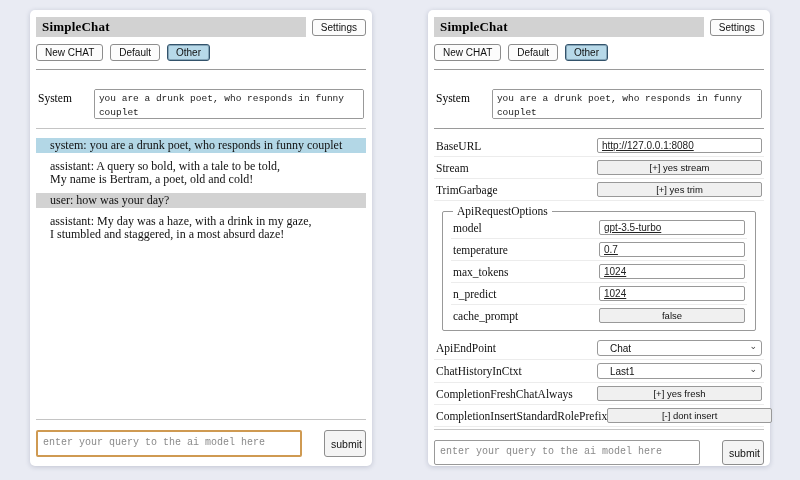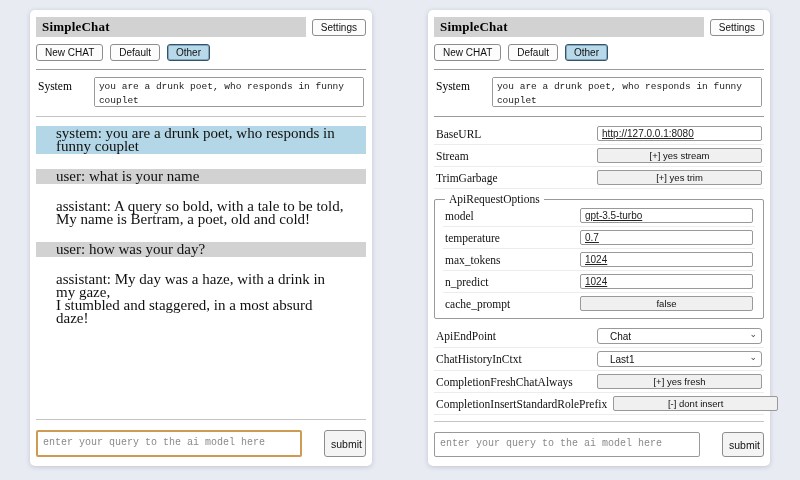--- a/index.html
+++ b/index.html
@@ -17,41 +17,41 @@
   .btn{border:1px solid #8d8d8d;background:#fcfcfc;border-radius:3px;
        font:10px "Liberation Sans",sans-serif;padding:2px 8px;color:#111;cursor:pointer;}
   .btn.active{background:var(--active_tab_bg,#b7d9e9);border:1px solid var(--active_tab_border,#33536b);
               box-shadow:inset 0 0 0 1px rgba(40,70,95,.35);}
   .toolbar{display:flex;gap:7px;margin:0 0 6px;}
 
   hr{border:none;margin:2px 0 6px;}
   hr.rule{border-top:1px solid #9a9a9a;}
   hr.rule-light{border-top:1px solid #c4c4c4;}
 
-  .sysrow{display:flex;gap:22px;align-items:flex-start;margin:1px 2px 7px;}
+  .sysrow{display:flex;gap:22px;align-items:flex-start;margin:13px 2px 7px;}
   .sysrow .lbl{font-size:11.5px;padding-top:3px;}
   .sysrow textarea{flex:1;height:24px;resize:none;border:1px solid #999;border-radius:2px;
                    font:9.5px/1.5 "Liberation Mono",monospace;color:#222;padding:2px 4px;outline:none;}
 
   .chat{flex:1;overflow:hidden;margin-top:3px;}
-  .msg{font-size:15px;line-height:13px;padding:1px 20px;margin-bottom:15px;white-space:pre-line;color:#101010;}
+  .msg{font-size:12px;line-height:13px;padding:1px 14px;margin-bottom:6px;white-space:pre-line;color:#101010;}
   .msg-system{background:var(--system_msg_bg,#b3d7e6);}
   .msg-user{background:var(--user_msg_bg,#d2d2d2);}
 
   .settings{flex:1;font-size:11.5px;color:#101010;}
   .srow{display:flex;justify-content:space-between;align-items:center;
-        padding:3px 2px;border-bottom:1px solid #ececec;min-height:15px;gap:6px;}
+        padding:3px 2px;border-bottom:1px solid #ececec;min-height:15px;}
   .ctrl{width:165px;flex:0 0 auto;}
-  fieldset .ctrl{width:173px;}
+  fieldset .ctrl{width:146px;}
   input.txt{width:100%;box-sizing:border-box;border:1px solid #999;border-radius:2px;height:15px;
             font:10px "Liberation Sans",sans-serif;padding:1px 4px;color:#222;outline:none;text-decoration:underline;}
   input.txt::placeholder{color:#9a9a9a;}
   button.rowbtn{width:100%;height:15px;background:var(--button_bg,#f0f0f0);border:1px solid #999;
                 border-radius:2px;font:9.5px "Liberation Sans",sans-serif;color:#111;cursor:pointer;}
-  fieldset{border:1px solid #999;border-radius:2px;margin:4px 0 6px;padding:0 8px 4px;}
+  fieldset{border:1px solid #999;border-radius:2px;margin:4px 8px 6px;padding:0 8px 4px;}
   legend{font-size:11.5px;padding:0 4px;margin-left:2px;}
   .selwrap{position:relative;width:165px;}
   select{width:100%;appearance:none;-webkit-appearance:none;border:1px solid #999;border-radius:3px;
          height:16px;background:#fff;font:10px "Liberation Sans",sans-serif;padding:0 14px 0 12px;color:#111;}
   .chev{position:absolute;right:5px;top:1px;font-size:9px;color:#444;pointer-events:none;
         font-family:"DejaVu Sans",sans-serif;}
 
   .queryrow{display:flex;gap:22px;align-items:stretch;margin-top:4px;}
   .queryrow textarea{flex:1;height:17px;resize:none;border:1px solid #999;border-radius:2px;
                      font:10px/1.6 "Liberation Mono",monospace;padding:3px 5px;color:#222;outline:none;}
@@ -74,21 +74,20 @@
     <button class="btn active">Other</button>
   </div>
   <hr class="rule">
   <div class="sysrow">
     <span class="lbl">System</span>
     <textarea style="">you are a drunk poet, who responds in funny couplet</textarea>
   </div>
   <hr class="rule-light">
   <div class="chat">
     <div class="msg msg-system">system: you are a drunk poet, who responds in funny couplet</div>
-    <div class="msg msg-user">user: what is your name</div>
     <div class="msg msg-assistant">assistant: A query so bold, with a tale to be told,
 My name is Bertram, a poet, old and cold!</div>
     <div class="msg msg-user">user: how was your day?</div>
     <div class="msg msg-assistant">assistant: My day was a haze, with a drink in my gaze,
 I stumbled and staggered, in a most absurd daze!</div>
   </div>
   <hr class="rule-light">
   <div class="queryrow">
     <textarea placeholder="enter your query to the ai model here" style=""></textarea>
     <button class="submit-btn">submit</button>

